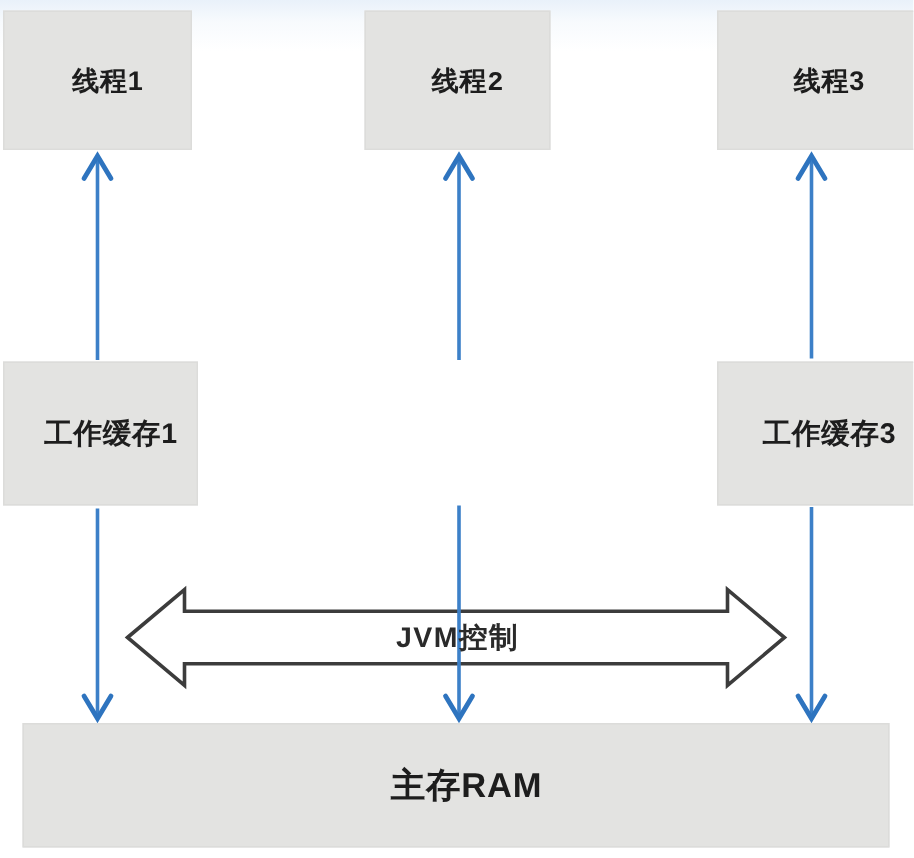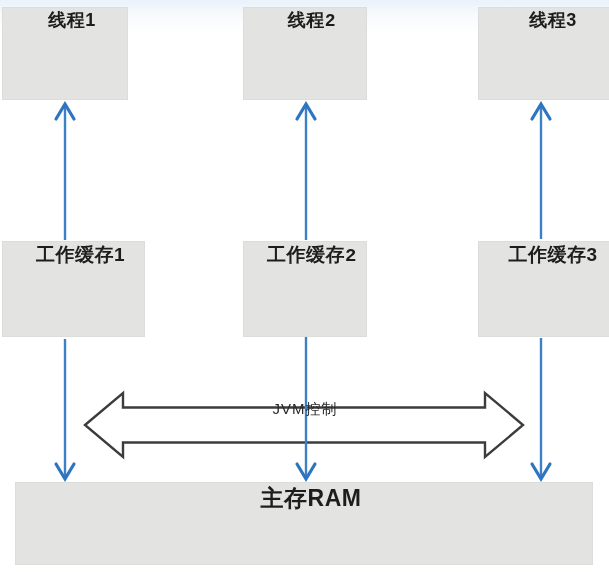--- a/index.html
+++ b/index.html
@@ -14,49 +14,50 @@
     height: 572px;
     overflow: hidden;
     background: linear-gradient(180deg, #e9f1fa 0px, #f7fafd 14px, #ffffff 34px);
   }
   .node {
     position: absolute;
     background: #e3e3e1;
     border: 1px solid #dcdcda;
     box-sizing: border-box;
     display: flex;
+    align-items: center;
     justify-content: center;
     color: #1d1d1d;
     font-weight: bold;
     letter-spacing: 0.5px;
     padding-left: 14px;
   }
   .thread-box  { width: 126px; height: 93px; top: 7px;  font-size: 18px; }
-  .cache-box   { width: 143px; height: 96px; top: 241px; font-size: 19px; }
+  .cache-box   { width: 130px; height: 96px; top: 241px; font-size: 19px; }
   #thread-1, #cache-1 { left: 2px; }
   #thread-2, #cache-2 { left: 243px; width: 124px; font-family: Liberation Mono, monospace; }
   #thread-3, #cache-3 { left: 478px; width: 136px; }
   #ram-box {
     left: 15px; top: 482px; width: 578px; height: 83px;
     font-size: 23px;
   }
   #arrow-layer {
     position: absolute;
     left: 0; top: 0;
     width: 609px; height: 572px;
     pointer-events: none;
   }
   #jvm-label {
     position: absolute;
     left: 240px;
-    top: 400px;
+    top: 412px;
     width: 130px;
     text-align: center;
-    font-size: 15px;
-    font-weight: normal;
+    font-size: 19px;
+    font-weight: bold;
     color: #2a2a2a;
     letter-spacing: 1px;
   }
 </style>
 </head>
 <body>
 
 <div id="stage">
 
   <svg id="arrow-layer" viewBox="0 0 609 572" xmlns="http://www.w3.org/2000/svg">
@@ -88,23 +89,20 @@
   <div class="node thread-box" id="thread-2">
     <span>线程2</span>
   </div>
   <div class="node thread-box" id="thread-3">
     <span>线程3</span>
   </div>
 
   <div class="node cache-box" id="cache-1">
     <span>工作缓存1</span>
   </div>
-  <div class="node cache-box" id="cache-2">
-    <span>工作缓存2</span>
-  </div>
   <div class="node cache-box" id="cache-3">
     <span>工作缓存3</span>
   </div>
 
   <div id="jvm-label">JVM控制</div>
 
   <div class="node" id="ram-box">
     <span>主存RAM</span>
   </div>
 

